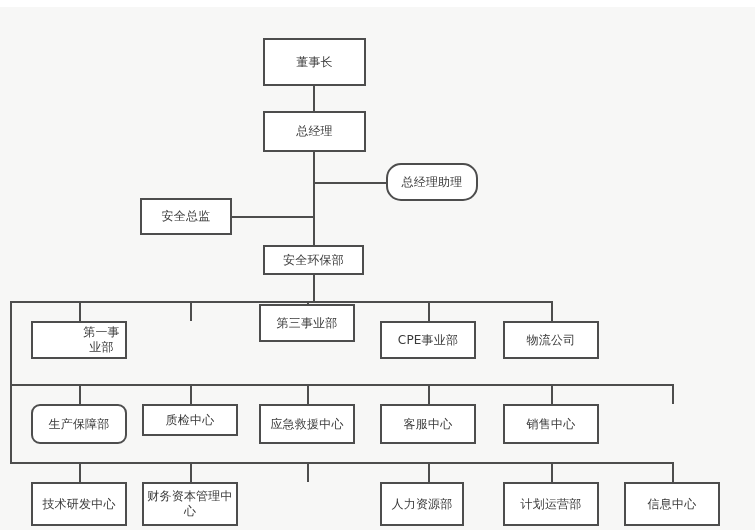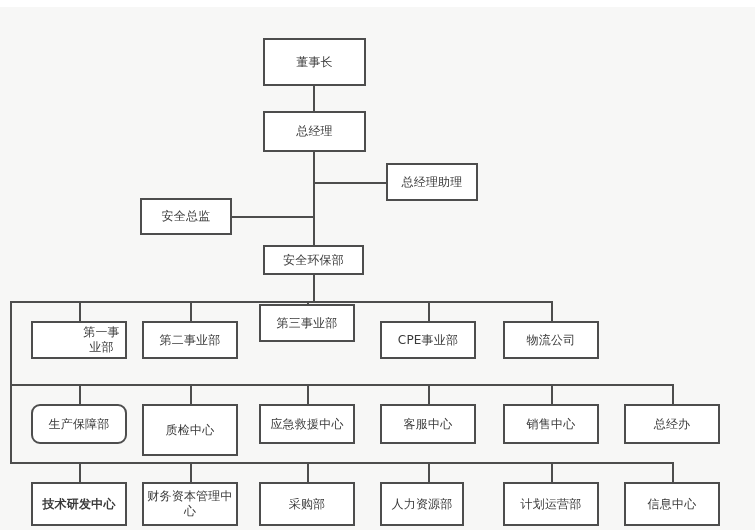--- a/index.html
+++ b/index.html
@@ -91,74 +91,65 @@
   <div class="edge v" style="left:672px; top:455px; height:20px;"></div>
 
   <div class="node" style="left:263px; top:31px; width:103px; height:48px;">
     <span class="node-label">董事长</span>
   </div>
 
   <div class="node" style="left:263px; top:104px; width:103px; height:41px;">
     <span class="node-label">总经理</span>
   </div>
 
-  <div class="node" style="left:386px; top:156px; width:92px; height:38px;">
+  <div class="node" style="left:386px; top:156px; width:92px; height:38px;border-radius:15px;">
     <span class="node-label">总经理助理</span>
   </div>
   <div class="node" style="left:140px; top:191px; width:92px; height:37px;">
     <span class="node-label">安全总监</span>
   </div>
 
   <div class="node" style="left:263px; top:238px; width:101px; height:30px;">
     <span class="node-label">安全环保部</span>
   </div>
 
   <div class="node" style="left:31px; top:314px; width:96px; height:38px;padding-left:48px;">
     <span class="node-label">第一事业部</span>
-  </div>
-  <div class="node" style="left:142px; top:314px; width:96px; height:38px;">
-    <span class="node-label">第二事业部</span>
   </div>
   <div class="node" style="left:259px; top:297px; width:96px; height:38px;">
     <span class="node-label">第三事业部</span>
   </div>
   <div class="node" style="left:380px; top:314px; width:96px; height:38px;">
     <span class="node-label">CPE事业部</span>
   </div>
   <div class="node" style="left:503px; top:314px; width:96px; height:38px;">
     <span class="node-label">物流公司</span>
   </div>
 
   <div class="node" style="left:31px; top:397px; width:96px; height:40px;border-radius:9px;">
     <span class="node-label">生产保障部</span>
   </div>
-  <div class="node" style="left:142px; top:397px; width:96px; height:52px;">
+  <div class="node" style="left:142px; top:397px; width:96px; height:32px;">
     <span class="node-label">质检中心</span>
   </div>
   <div class="node" style="left:259px; top:397px; width:96px; height:40px;">
     <span class="node-label">应急救援中心</span>
   </div>
   <div class="node" style="left:380px; top:397px; width:96px; height:40px;justify-content:flex-end;">
     <span class="node-label">客服中心</span>
   </div>
   <div class="node" style="left:503px; top:397px; width:96px; height:40px;">
     <span class="node-label">销售中心</span>
   </div>
-  <div class="node" style="left:624px; top:397px; width:96px; height:40px;">
-    <span class="node-label">总经办</span>
-  </div>
 
-  <div class="node" style="left:31px; top:475px; width:96px; height:44px;font-weight:bold;">
+  <div class="node" style="left:31px; top:475px; width:96px; height:44px;">
     <span class="node-label">技术研发中心</span>
   </div>
   <div class="node" style="left:142px; top:475px; width:96px; height:44px;">
     <span class="node-label">财务资本管理中心</span>
-  </div>
-  <div class="node" style="left:259px; top:475px; width:96px; height:44px;">
-    <span class="node-label">采购部</span>
   </div>
   <div class="node" style="left:380px; top:475px; width:84px; height:44px;">
     <span class="node-label">人力资源部</span>
   </div>
   <div class="node" style="left:503px; top:475px; width:96px; height:44px;">
     <span class="node-label">计划运营部</span>
   </div>
   <div class="node" style="left:624px; top:475px; width:96px; height:44px;">
     <span class="node-label">信息中心</span>
   </div>

